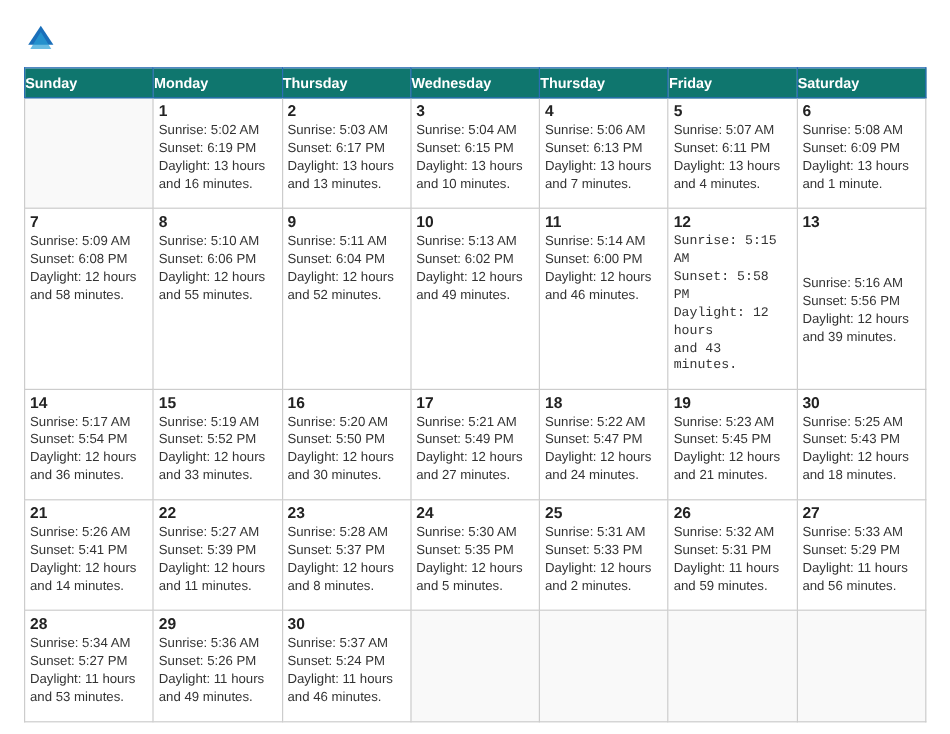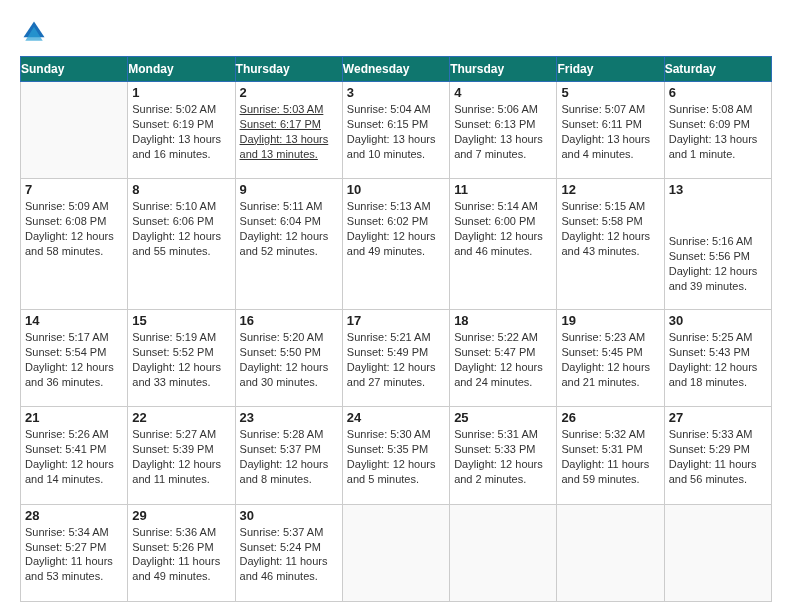--- a/index.html
+++ b/index.html
@@ -130,21 +130,21 @@
           <td class="empty"></td>
           <td>
             <span class="day-num">1</span>
             <div class="day-info" style="white-space: pre-line;">Sunrise: 5:02 AM
 Sunset: 6:19 PM
 Daylight: 13 hours
 and 16 minutes.</div>
           </td>
           <td>
             <span class="day-num">2</span>
-            <div class="day-info" style="white-space: pre-line; text-decoration: underline;">Sunrise: 5:03 AM
+            <div class="day-info" style="white-space: pre-line;">Sunrise: 5:03 AM
 Sunset: 6:17 PM
 Daylight: 13 hours
 and 13 minutes.</div>
           </td>
           <td>
             <span class="day-num">3</span>
             <div class="day-info" style="white-space: pre-line;">Sunrise: 5:04 AM
 Sunset: 6:15 PM
 Daylight: 13 hours
 and 10 minutes.</div>
@@ -202,21 +202,21 @@
           </td>
           <td>
             <span class="day-num">11</span>
             <div class="day-info" style="white-space: pre-line;">Sunrise: 5:14 AM
 Sunset: 6:00 PM
 Daylight: 12 hours
 and 46 minutes.</div>
           </td>
           <td>
             <span class="day-num">12</span>
-            <div class="day-info" style="white-space: pre-line;">Sunrise: 5:15 AM
+            <div class="day-info" style="white-space: pre-line; font-family: Liberation Mono, monospace;">Sunrise: 5:15 AM
 Sunset: 5:58 PM
 Daylight: 12 hours
 and 43 minutes.</div>
           </td>
           <td>
             <span class="day-num">13</span>
             <div class="day-info" style="white-space: pre-line; margin-top: 37px;">Sunrise: 5:16 AM
 Sunset: 5:56 PM
 Daylight: 12 hours
 and 39 minutes.</div>

